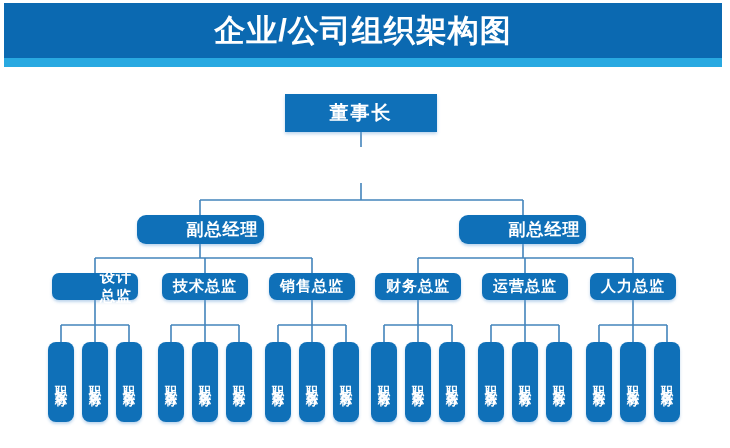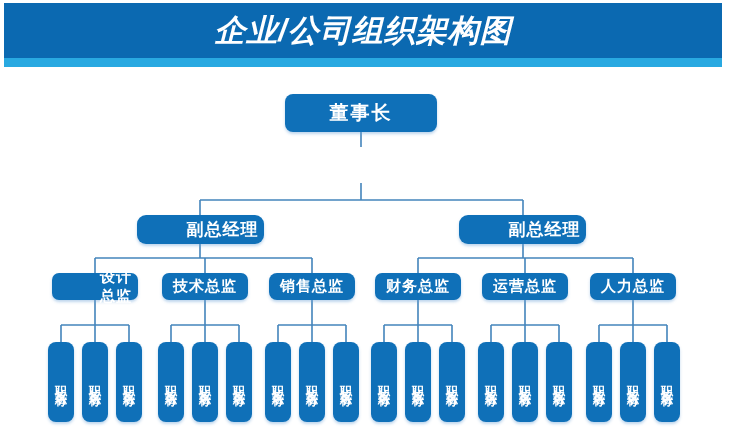--- a/index.html
+++ b/index.html
@@ -17,21 +17,21 @@
     width: 730px;
     height: 448px;
     background: #ffffff;
     overflow: hidden;
   }
   .banner {
     position: absolute;
     left: 4px; top: 3px;
     width: 718px; height: 55px;
     background: var(--banner);
-    display: flex; align-items: center; justify-content: center; font-style: italic;
+    display: flex; align-items: center; justify-content: center;
   }
   .banner h1 {
     color: var(--text);
     font-size: 31px;
     font-weight: 700;
     letter-spacing: 1px;
   }
   .stripe {
     position: absolute;
     left: 4px; top: 58px;
@@ -47,21 +47,21 @@
     stroke: var(--connector);
     stroke-width: 1.6;
     fill: none;
   }
   .node {
     position: absolute;
     background: var(--box);
     color: var(--text);
     display: flex; align-items: center; justify-content: center;
     font-weight: 700;
-    border-radius: 8px;
+    border-radius: 0;
     box-shadow: 0 2px 3px rgba(110,165,215,0.45);
   }
   .lvl1 { font-size: 19px; letter-spacing: 2px; }
   .lvl2 { font-size: 17px; letter-spacing: 1px; border-radius: 9px; padding-left: 44px; }
   .lvl3 { font-size: 15px; letter-spacing: 1px; border-radius: 7px; }
   .leaf { border-radius: 8px; }
   .leaf span {
     writing-mode: vertical-rl;
     text-orientation: upright;
     font-size: 12px;

